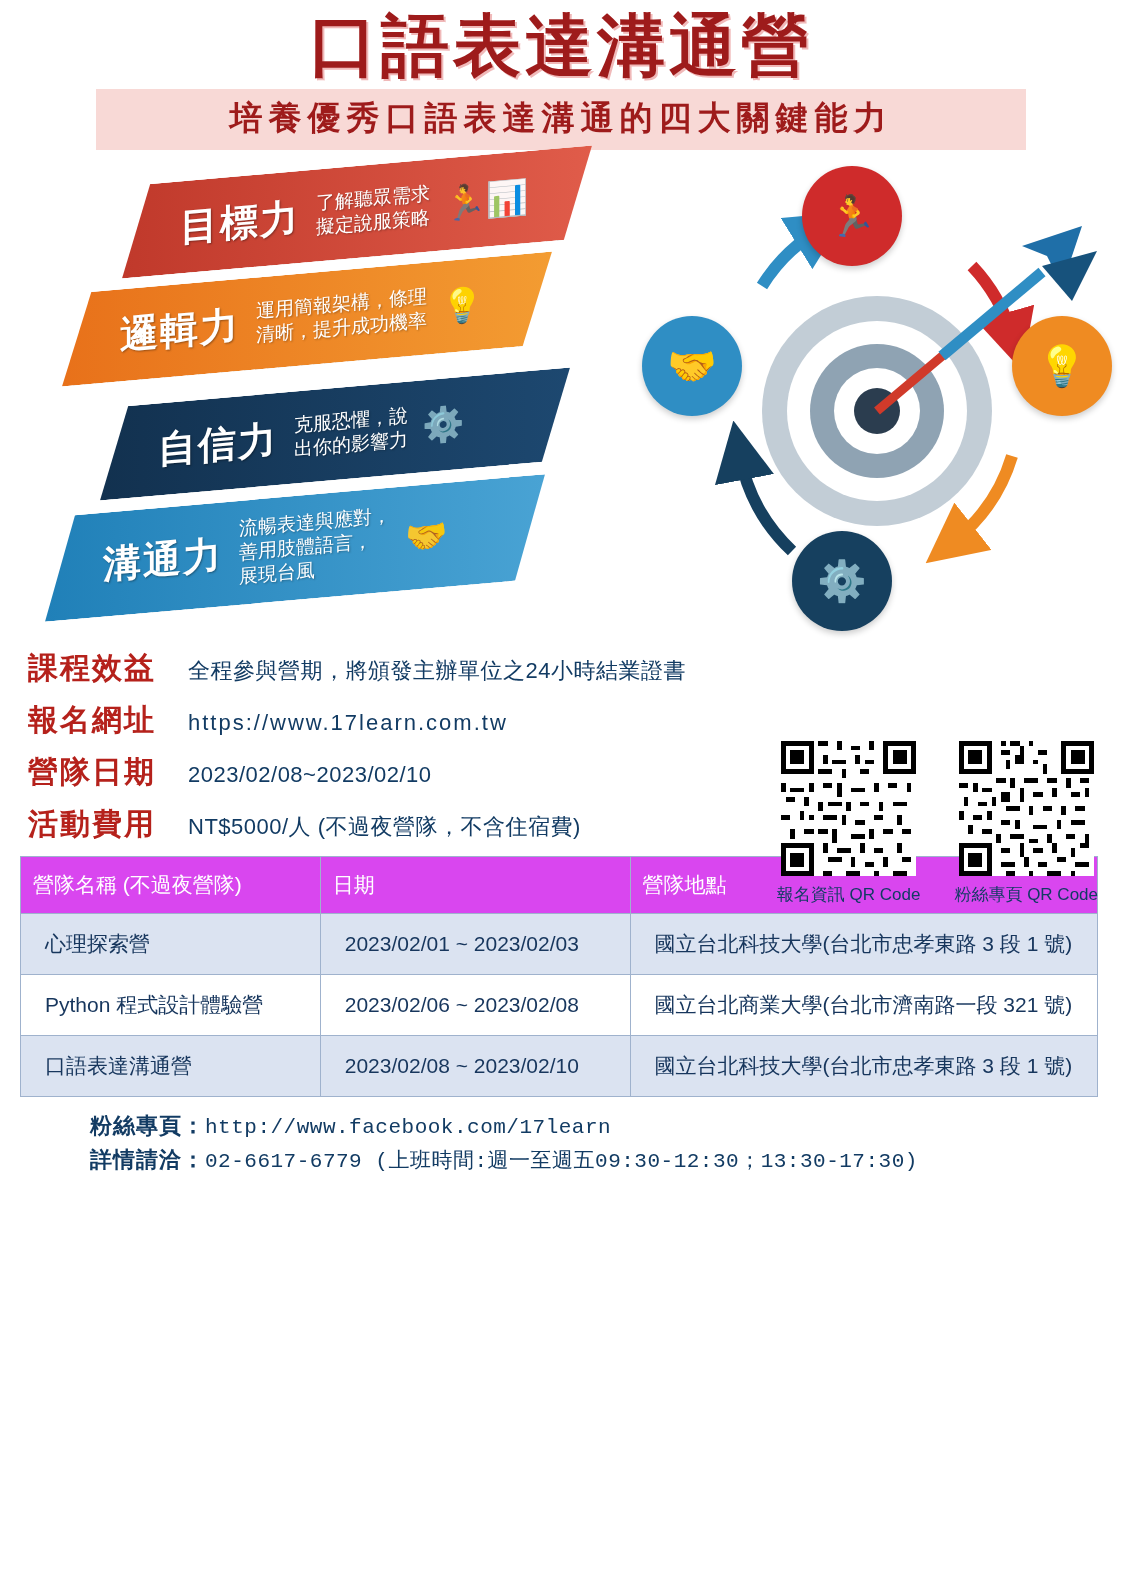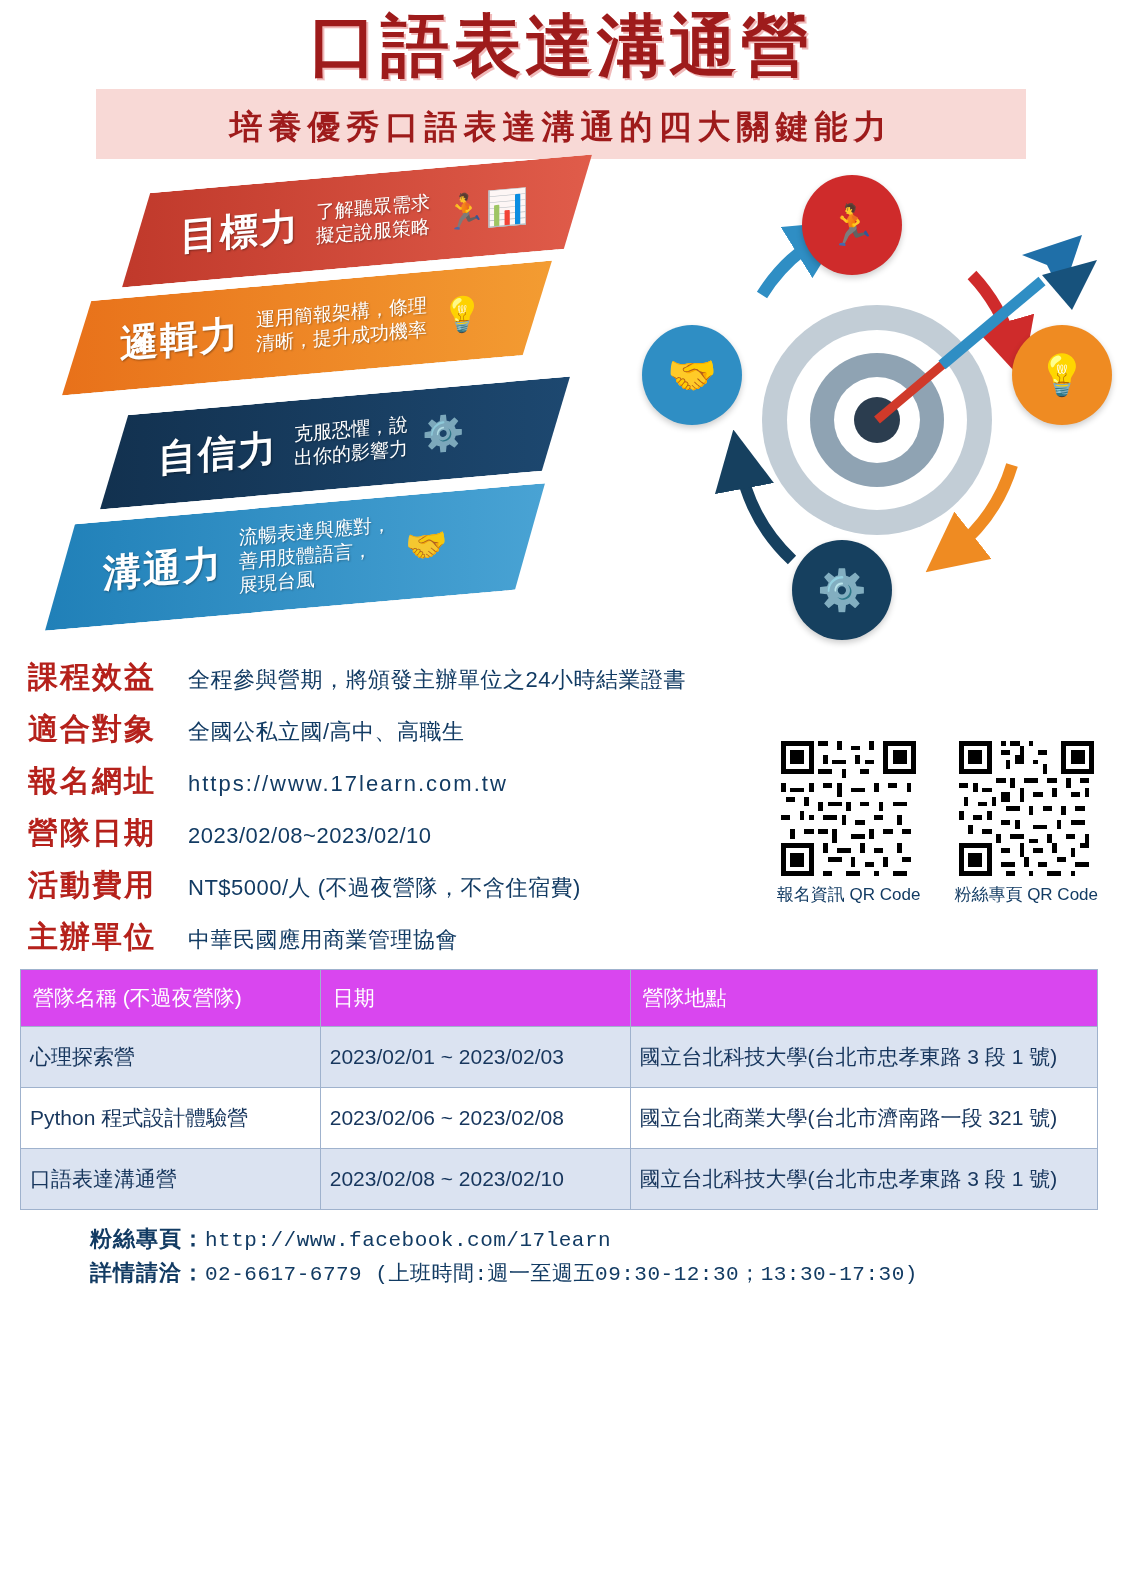--- a/index.html
+++ b/index.html
@@ -20,21 +20,21 @@
     font-weight: bold;
     letter-spacing: 4px;
     color: #9e1b1b;
     text-shadow: 2px 2px 0 #f0b9b9;
     line-height: 1.05;
   }
   .subtitle-band {
     margin: 8px auto 0;
     width: 930px;
     background: #f8d9d6;
-    padding: 16px 0 9px;
+    padding: 7px 0 9px;
     font-size: 33px;
     font-weight: bold;
     letter-spacing: 6px;
     color: #9e1b1b;
   }
 
   
   .graphic { position: relative; height: 490px; margin-top: 6px; }
 
   .banner {
@@ -105,21 +105,21 @@
   .qr { width: 135px; height: 135px; background:#fff; }
   .qr-cap { font-size: 17px; color:#123b63; margin-top: 3px; }
 
   
   table { border-collapse: collapse; width: 1078px; margin: 10px 0 0 20px; }
   thead th {
     background: #d946ef; color:#fff; font-size: 21px; font-weight: normal;
     text-align:left; padding: 14px 12px; border: 1px solid #9fb2cd;
   }
   tbody td {
-    font-size: 21px; padding: 16px 9px; border: 1px solid #9fb2cd; color:#17365d;
+    font-size: 21px; padding: 16px 24px; border: 1px solid #9fb2cd; color:#17365d;
   }
   tbody tr:nth-child(odd) td { background: #dbe3f1; }
   tbody tr:nth-child(even) td { background: #ffffff; }
   col.c1 { width: 300px; } col.c2 { width: 310px; } col.c3 { width: 468px; }
 
   
   .footer { margin: 14px 0 0 90px; }
   .f-row { display:flex; align-items:baseline; margin-bottom: 4px; }
   .f-label { font-size: 22px; color:#123b63; font-weight:bold; letter-spacing:1px; }
   .f-val { font-size: 21px; color:#123b63; font-family:"Liberation Mono", monospace; letter-spacing:.5px; }
@@ -203,38 +203,30 @@
     <div class="bubble b-blue">🤝</div>
   </div>
 </div>
 
 <div class="info">
   <div class="info-row">
     <div class="info-label">課程效益</div>
     <div class="info-value">全程參與營期，將頒發主辦單位之24小時結業證書</div>
   </div>
   <div class="info-row">
-    <div class="info-label">適合對象</div>
-    <div class="info-value">全國公私立國/高中、高職生</div>
-  </div>
-  <div class="info-row">
     <div class="info-label">報名網址</div>
     <div class="info-value url">https://www.17learn.com.tw</div>
   </div>
   <div class="info-row">
     <div class="info-label">營隊日期</div>
     <div class="info-value">2023/02/08~2023/02/10</div>
   </div>
   <div class="info-row">
     <div class="info-label">活動費用</div>
     <div class="info-value">NT$5000/人 (不過夜營隊，不含住宿費)</div>
-  </div>
-  <div class="info-row">
-    <div class="info-label">主辦單位</div>
-    <div class="info-value">中華民國應用商業管理協會</div>
   </div>
 </div>
 
 <div class="qr-block">
   <div class="qr-item">
     <svg class="qr" viewBox="0 0 29 29" shape-rendering="crispEdges">
       <rect width="29" height="29" fill="#fff"></rect>
       <g fill="#000">
         <rect x="0" y="0" width="7" height="7"></rect>
           <rect x="1" y="1" width="5" height="5" fill="#fff"></rect>

